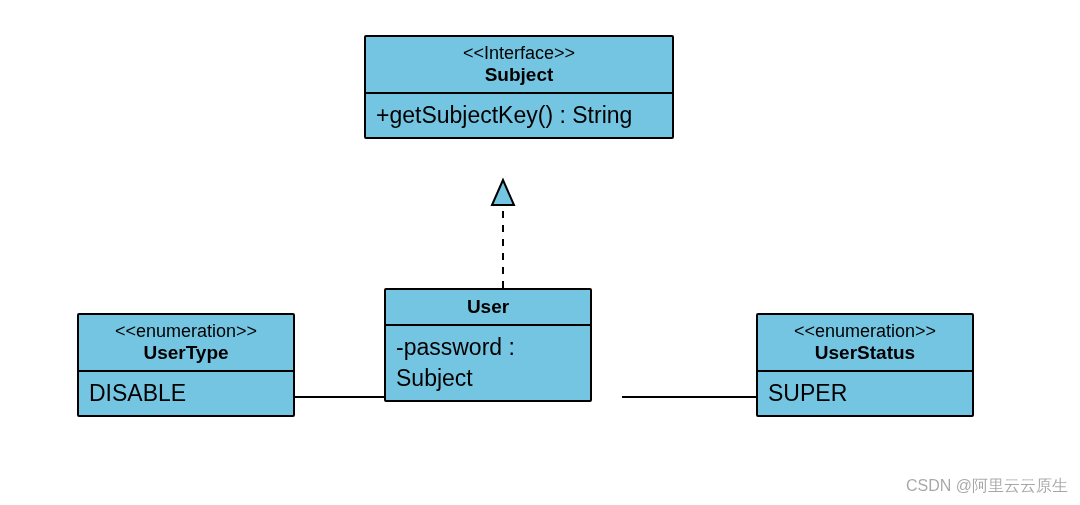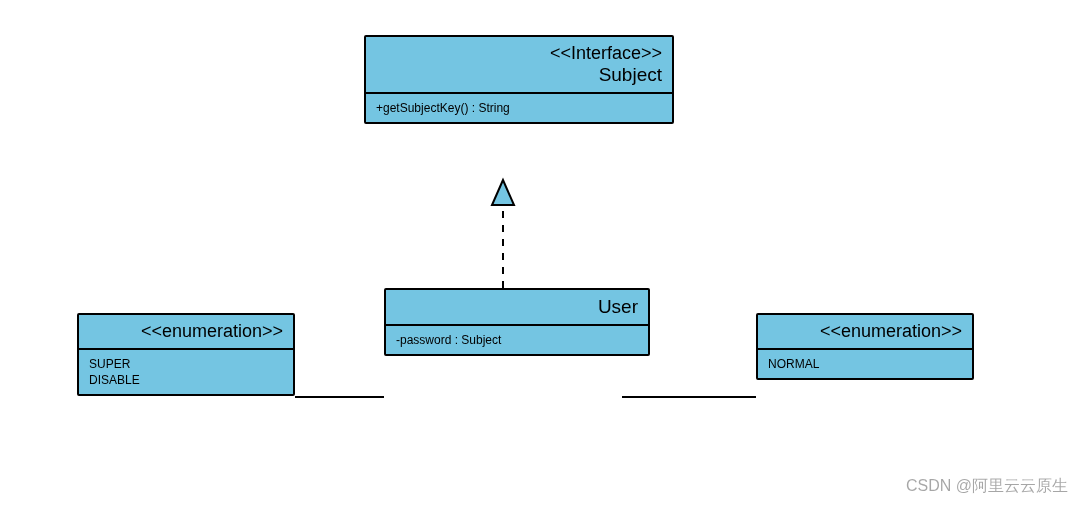--- a/index.html
+++ b/index.html
@@ -14,34 +14,34 @@
   }
   .uml-box {
     position: absolute;
     background: #74c5e2;
     border: 2px solid #000;
     box-sizing: border-box;
     border-radius: 2px;
   }
   .uml-header {
     border-bottom: 2px solid #000;
-    text-align: right;
+    text-align: center;
     padding: 6px 10px;
   }
   .uml-body {
     padding: 6px 10px;
-    font-size: 12px;
+    font-size: 23px;
     line-height: 1.35;
   }
   .stereotype {
     font-size: 18px;
   }
   .name {
     font-size: 19px;
-    font-weight: normal;
+    font-weight: bold;
   }
   svg {
     position: absolute;
     left: 0;
     top: 0;
     pointer-events: none;
   }
   .watermark {
     position: absolute;
     right: 12px;
@@ -62,45 +62,46 @@
 <div class="uml-box" style="left:364px; top:35px; width:310px;">
   <div class="uml-header">
     <div class="stereotype">&lt;&lt;Interface&gt;&gt;</div>
     <div class="name">Subject</div>
   </div>
   <div class="uml-body">
     <div>+getSubjectKey() : String</div>
   </div>
 </div>
 
-<div class="uml-box" style="left:384px; top:288px; width:266px;">
+<div class="uml-box" style="left:384px; top:288px; width:208px;">
   <div class="uml-header">
     <div class="name">User</div>
   </div>
   <div class="uml-body">
     <div>-password : Subject</div>
   </div>
 </div>
 
 <div class="uml-box" style="left:77px; top:313px; width:218px;">
   <div class="uml-header">
     <div class="stereotype">&lt;&lt;enumeration&gt;&gt;</div>
+    <div class="name">UserType</div>
   </div>
   <div class="uml-body">
-    <div>SUPER</div>
     <div>DISABLE</div>
   </div>
 </div>
 
 <div class="uml-box" style="left:756px; top:313px; width:218px;">
   <div class="uml-header">
     <div class="stereotype">&lt;&lt;enumeration&gt;&gt;</div>
+    <div class="name">UserStatus</div>
   </div>
   <div class="uml-body">
-    <div>NORMAL</div>
+    <div>SUPER</div>
   </div>
 </div>
 
 <div class="hline" style="left:295px; top:396px; width:89px;"></div>
 <div class="hline" style="left:622px; top:396px; width:134px;"></div>
 
 <svg width="1080" height="505">
   <g>
     <line x1="503" y1="288" x2="503" y2="207" stroke="#000" stroke-width="2" stroke-dasharray="7,7"></line>
     <polygon points="503,180 492,205 514,205" fill="#74c5e2" stroke="#000" stroke-width="2"></polygon>

